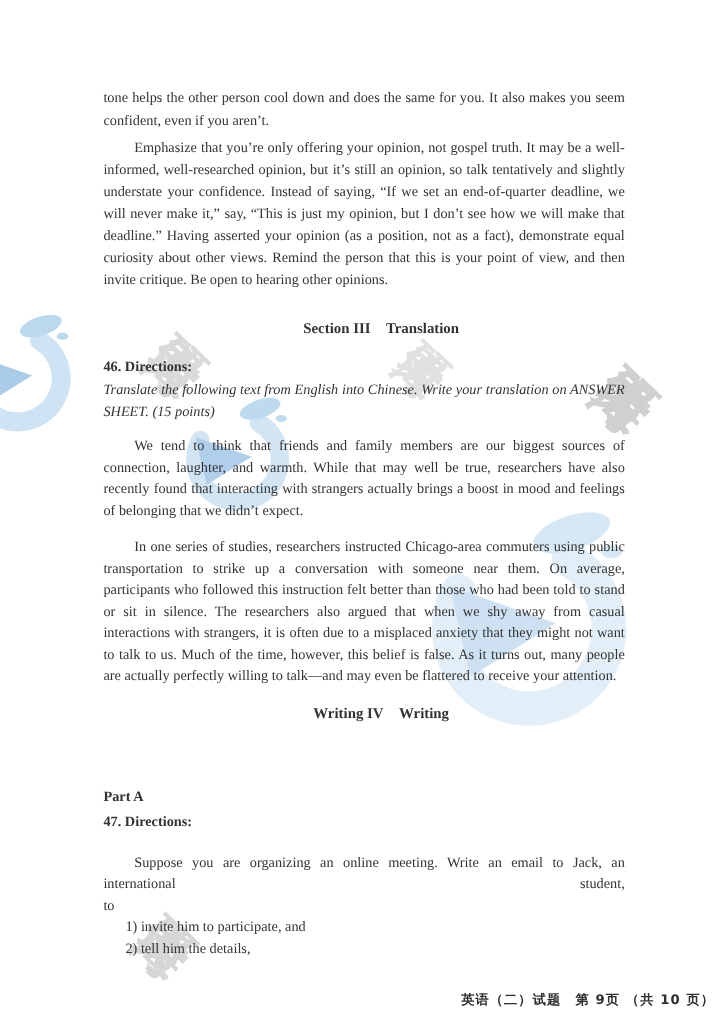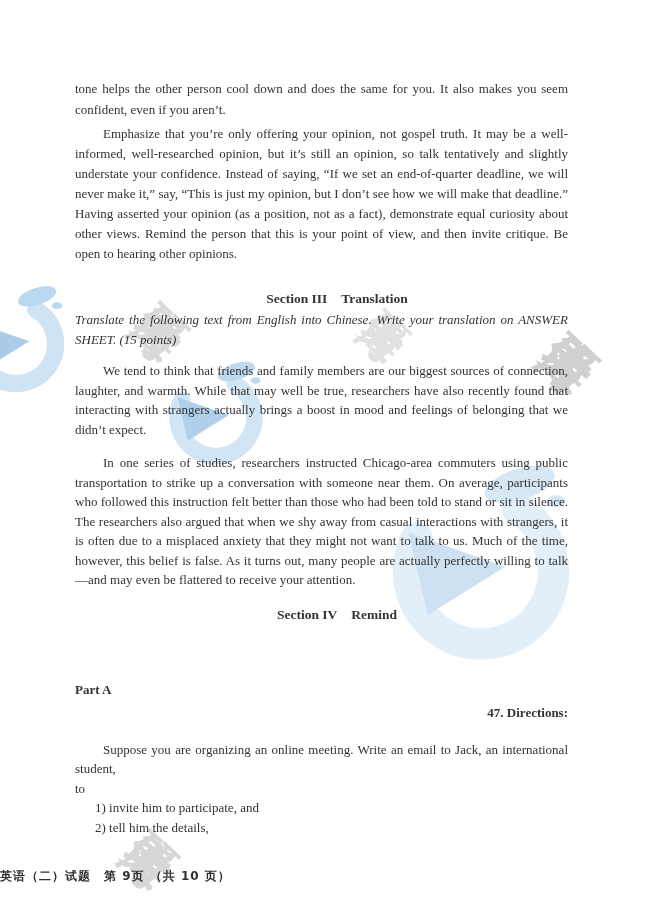--- a/index.html
+++ b/index.html
@@ -32,21 +32,21 @@
   .wm5{left:166px;top:816px;font-size:47px;opacity:.6;transform:rotate(44deg);}
   .wm6{left:-32px;top:806px;font-size:44px;opacity:.5;transform:rotate(44deg);}
   .wm-logo{position:absolute;}
   .logo1{left:-50px;top:270px;width:132px;height:132px;opacity:.85;}
   .logo2{left:152px;top:346px;width:128px;height:128px;opacity:.8;}
   .logo3{left:360px;top:436px;width:242px;height:242px;opacity:.5;}
 
   
   .content{
     position:relative;z-index:1;
-    padding:78px 82px 0 75px;
+    padding:78px 82px 0 94px;
     font-size:13px;
   }
   p{margin:0;}
   .just{text-align:justify;}
   .indent{text-indent:28px;}
   .p-tone{line-height:21px;}
   .blank-line{margin-top:2px;height:18px;line-height:18px;}
   .blank-underline{
     display:inline-block;width:78px;height:12px;
     border-bottom:1px solid #555;vertical-align:baseline;
@@ -56,28 +56,28 @@
     margin:26px 0 0 0;text-align:center;
     font-weight:700;font-size:13.5px;line-height:18px;
   }
   .sec-num{margin-right:14px;margin-left:31px;}
   .dir-label{margin-top:16px;font-weight:700;line-height:18px;}
   .dir-italic{margin-top:2px;font-style:italic;line-height:19.5px;}
   .p-trans1{margin-top:12px;line-height:19.5px;}
   .p-trans2{margin-top:14px;line-height:19.5px;}
   .sec4{margin-top:16px;}
   .part-label{margin-top:56px;font-weight:700;line-height:20px;}
-  .dir-label2{margin-top:4px;text-align:right;}
+  .dir-label2{margin-top:4px;}
   .intro-l1{margin-top:18px;line-height:19.5px;text-indent:28px;text-align:justify;text-align-last:justify;}
   .intro-l2{line-height:19.5px;font-family:Liberation Serif, serif;}
   .list-item{padding-left:20px;line-height:19.5px;}
   .note{padding-left:20px;line-height:19.5px;}
   .footer{
-    position:absolute;left:0;right:0;top:868px;z-index:1;
-    text-align:left;
+    position:absolute;left:0;right:0;top:901px;z-index:1;
+    text-align:right;
     font-family:"DejaVu Sans","Liberation Sans",sans-serif;
     font-weight:700;font-size:12px;color:#2f2f2f;
     letter-spacing:1px;
   }
 </style>
 </head>
 <body>
 
 <div class="page">
 
@@ -113,29 +113,30 @@
 
     <p class="p-tone just">tone helps the other person cool down and does the same for you. It also makes you seem confident, even if you aren’t.</p>
 
 
     <p class="p-emphasize just indent">Emphasize that you’re only offering your opinion, not gospel truth. It may be a well-informed, well-researched opinion, but it’s still an opinion, so talk tentatively and slightly understate your confidence. Instead of saying, “If we set an end-of-quarter deadline, we will never make it,” say, “This is just my opinion, but I don’t see how we will make that deadline.” Having asserted your opinion (as a position, not as a fact), demonstrate equal curiosity about other views. Remind the person that this is your point of view, and then invite critique. Be open to hearing other opinions.</p>
 
     <h2 class="section-heading">
       <span class="sec-num">Section III</span><span>Translation</span>
     </h2>
 
+    <p class="dir-label">46. Directions:</p>
 
     <p class="dir-italic just">Translate the following text from English into Chinese. Write your translation on ANSWER SHEET. (15 points)</p>
 
     <p class="p-trans1 just indent">We tend to think that friends and family members are our biggest sources of connection, laughter, and warmth. While that may well be true, researchers have also recently found that interacting with strangers actually brings a boost in mood and feelings of belonging that we didn’t expect.</p>
 
     <p class="p-trans2 just indent">In one series of studies, researchers instructed Chicago-area commuters using public transportation to strike up a conversation with someone near them. On average, participants who followed this instruction felt better than those who had been told to stand or sit in silence. The researchers also argued that when we shy away from casual interactions with strangers, it is often due to a misplaced anxiety that they might not want to talk to us. Much of the time, however, this belief is false. As it turns out, many people are actually perfectly willing to talk—and may even be flattered to receive your attention.</p>
 
     <h2 class="section-heading sec4">
-      <span class="sec-num">Section IV</span><span>Remind</span>
+      <span class="sec-num">Writing IV</span><span>Writing</span>
     </h2>
 
     <p class="part-label">Part A</p>
 
     <p class="dir-label dir-label2">47. Directions:</p>
 
     <p class="intro-l1">Suppose you are organizing an online meeting. Write an email to Jack, an international student,</p>
     <p class="intro-l2">to</p>
 
     <p class="list-item">1) invite him to participate, and</p>

